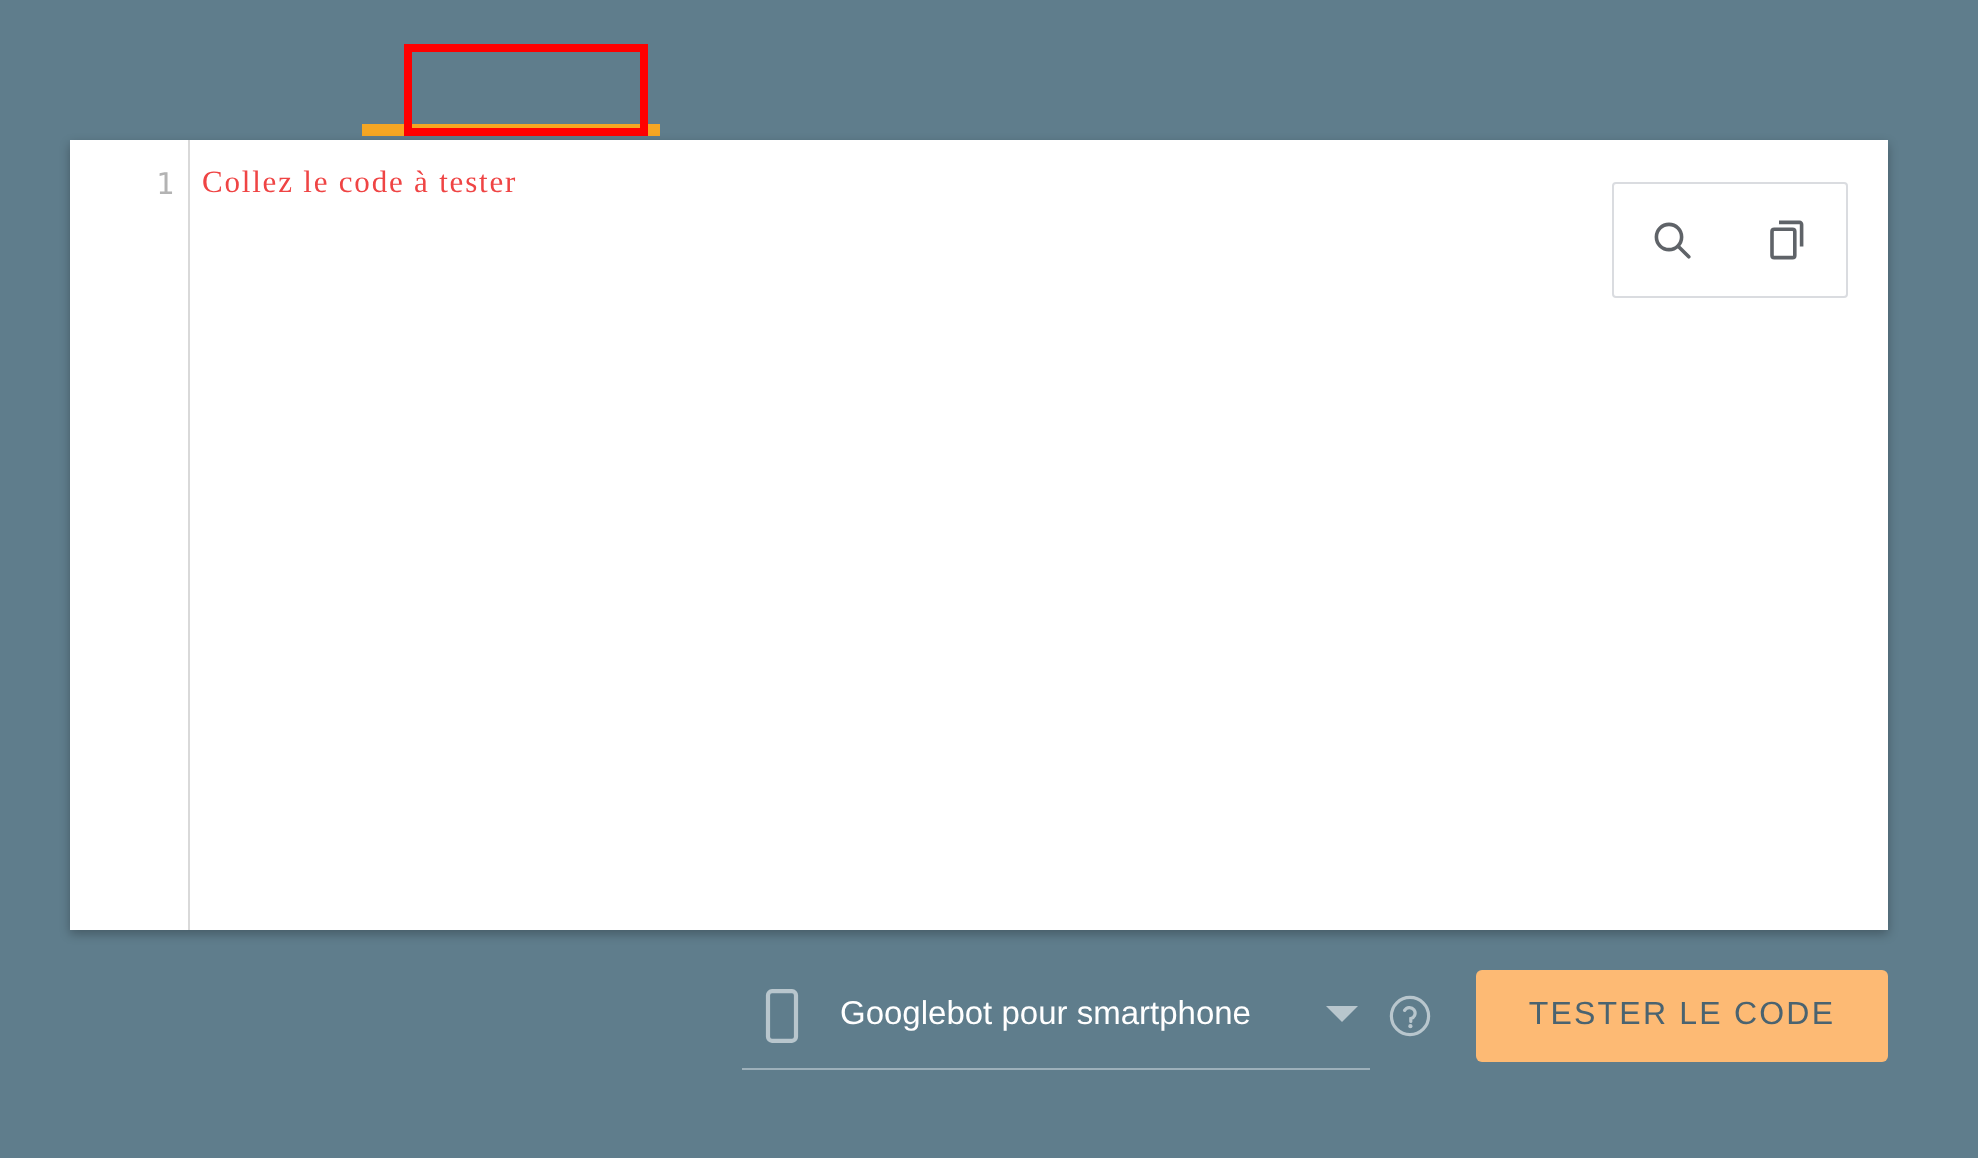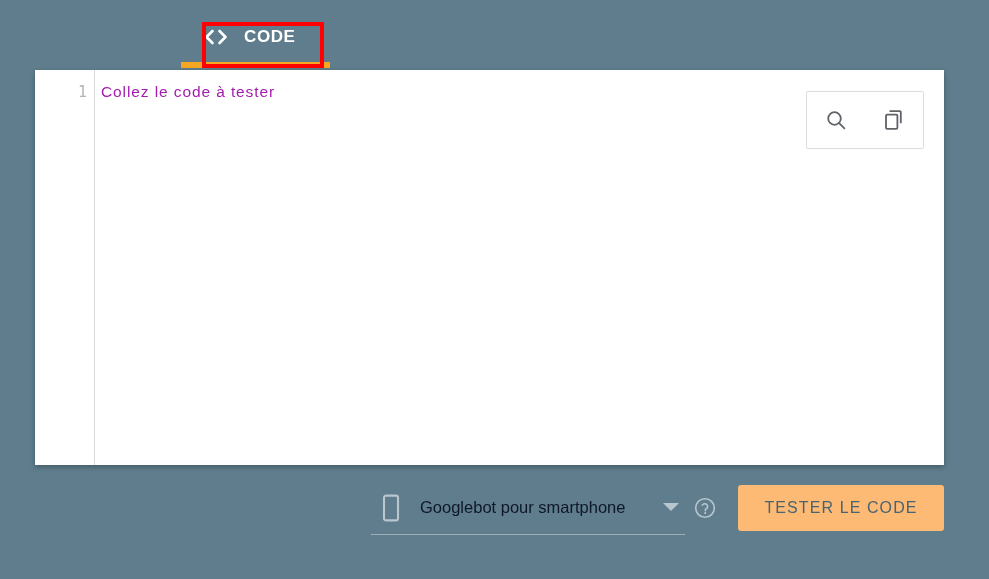--- a/index.html
+++ b/index.html
@@ -113,23 +113,23 @@
   .code-area {
     position: absolute;
     left: 61px;
     top: 0;
     right: 0;
     bottom: 0;
     padding: 13px 0 0 5px;
     box-sizing: border-box;
   }
   .code-placeholder {
-    font-family: Liberation Sans, sans-serif;
+    font-family: Liberation Serif, serif;
     font-size: 15.5px;
-    color: #a21caf;
+    color: #ef4444;
     letter-spacing: 0.9px;
     white-space: pre;
   }
 
   
   .editor-tools {
     position: absolute;
     left: 771px;
     top: 21px;
     width: 118px;
@@ -178,21 +178,21 @@
     flex: none;
     display: flex;
     align-items: center;
     justify-content: center;
     margin-left: 7px;
   }
   .ua-icon svg { stroke: #b8c6cd; fill: none; }
   .ua-label {
     margin-left: 16px;
     font-size: 16.5px;
-    color: #0f172a;
+    color: #ffffff;
     white-space: nowrap;
   }
   .ua-caret {
     position: absolute;
     right: 6px;
     top: 22px;
     width: 0;
     height: 0;
     border-left: 8px solid transparent;
     border-right: 8px solid transparent;
@@ -224,29 +224,20 @@
     letter-spacing: 1.1px;
     cursor: default;
   }
 </style>
 </head>
 <body>
 
 <div class="tabbar">
 
 
-  <div class="tab tab-code">
-    <span class="tab-icon">
-      <svg width="26" height="20" viewBox="0 0 26 20" stroke-width="2.6" stroke-linecap="round" stroke-linejoin="round">
-        <polyline points="9.5,4 3.5,10 9.5,16"></polyline>
-        <polyline points="16.5,4 22.5,10 16.5,16"></polyline>
-      </svg>
-    </span>
-    <span class="tab-label">CODE</span>
-  </div>
 
   <div class="tab-underline"></div>
   <div class="highlight-box"></div>
 </div>
 
 <div class="editor-panel">
 
   <div class="gutter">
     <span class="gutter-num">1</span>
   </div>

